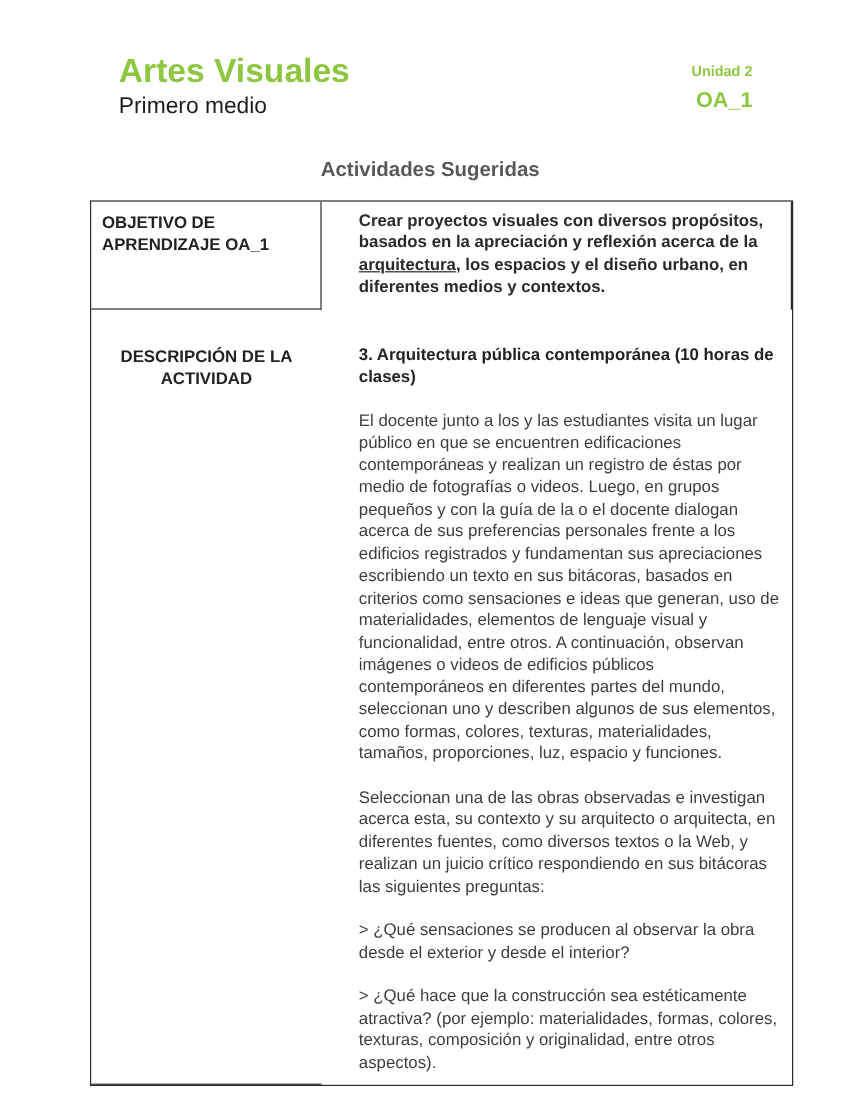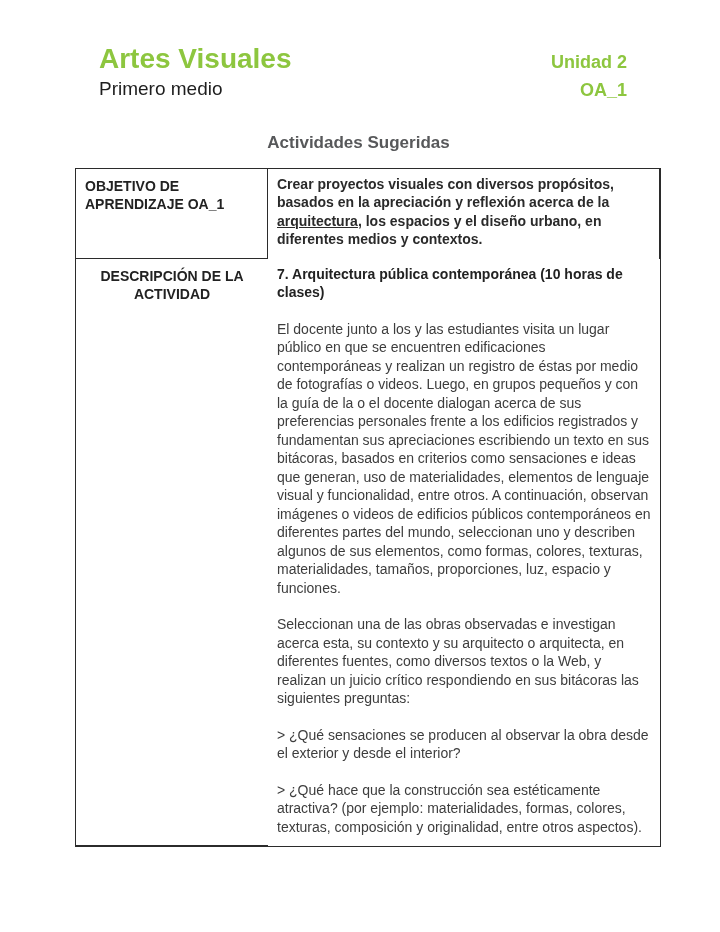--- a/index.html
+++ b/index.html
@@ -36,36 +36,37 @@
     font-size:19px;
     font-weight:normal;
     color:#1E1E1E;
     margin-top:3px;
   }
   .header-right{
     text-align:right;
     font-weight:bold;
     color:var(--green);
   }
-  .unit-label{font-size:18px;margin-top:9px;line-height:1.1;}
+  .unit-label{font-size:12px;margin-top:9px;line-height:1.1;}
   .oa-label{font-size:18px;margin-top:8px;line-height:1.1;}
 
   .section-heading{
     margin:32px 0 15px;
     text-align:center;
     font-size:17px;
     font-weight:bold;
     color:var(--heading-gray);
   }
 
   .doc-table{
     margin:0 56px 0 75px;
     border:1.5px solid var(--border);
     display:grid;
     grid-template-columns:192px 1fr;
+    gap:22px;
   }
   .cell{
     padding:6px 9px 10px 9px;
     font-size:14px;
     line-height:18.5px;
   }
   .c1{border-right:1.5px solid var(--border);}
   .th{
     border-bottom:1.5px solid var(--border);
     font-weight:bold;
@@ -106,21 +107,21 @@
 
   <div class="doc-table">
     <div class="cell th c1">OBJETIVO DE APRENDIZAJE OA_1</div>
     <div class="cell td c1">
       <span class="objective-text"><span>Crear proyectos visuales con diversos propósitos, basados en la apreciación y reflexión acerca de la </span><span class="underlined">arquitectura</span><span>, los espacios y el diseño urbano, en diferentes medios y contextos.</span></span>
     </div>
 
     <div class="cell th c2">DESCRIPCIÓN DE LA ACTIVIDAD</div>
 
     <div class="cell td c2 activity">
-      <p class="activity-title">7. Arquitectura pública contemporánea (10 horas de clases)</p>
+      <p class="activity-title">3. Arquitectura pública contemporánea (10 horas de clases)</p>
       <p>El docente junto a los y las estudiantes visita un lugar público en que se encuentren edificaciones contemporáneas y realizan un registro de éstas por medio de fotografías o videos. Luego, en grupos pequeños y con la guía de la o el docente dialogan acerca de sus preferencias personales frente a los edificios registrados y fundamentan sus apreciaciones escribiendo un texto en sus bitácoras, basados en criterios como sensaciones e ideas que generan, uso de materialidades, elementos de lenguaje visual y funcionalidad, entre otros. A continuación, observan imágenes o videos de edificios públicos contemporáneos en diferentes partes del mundo, seleccionan uno y describen algunos de sus elementos, como formas, colores, texturas, materialidades, tamaños, proporciones, luz, espacio y funciones.</p>
       <p>Seleccionan una de las obras observadas e investigan acerca esta, su contexto y su arquitecto o arquitecta, en diferentes fuentes, como diversos textos o la Web, y realizan un juicio crítico respondiendo en sus bitácoras las siguientes preguntas:</p>
       <p>&gt; ¿Qué sensaciones se producen al observar la obra desde el exterior y desde el interior?</p>
       <p>&gt; ¿Qué hace que la construcción sea estéticamente atractiva? (por ejemplo: materialidades, formas, colores, texturas, composición y originalidad, entre otros aspectos).</p>
     </div>
   </div>
 
 </div>
 
 </body></html>

